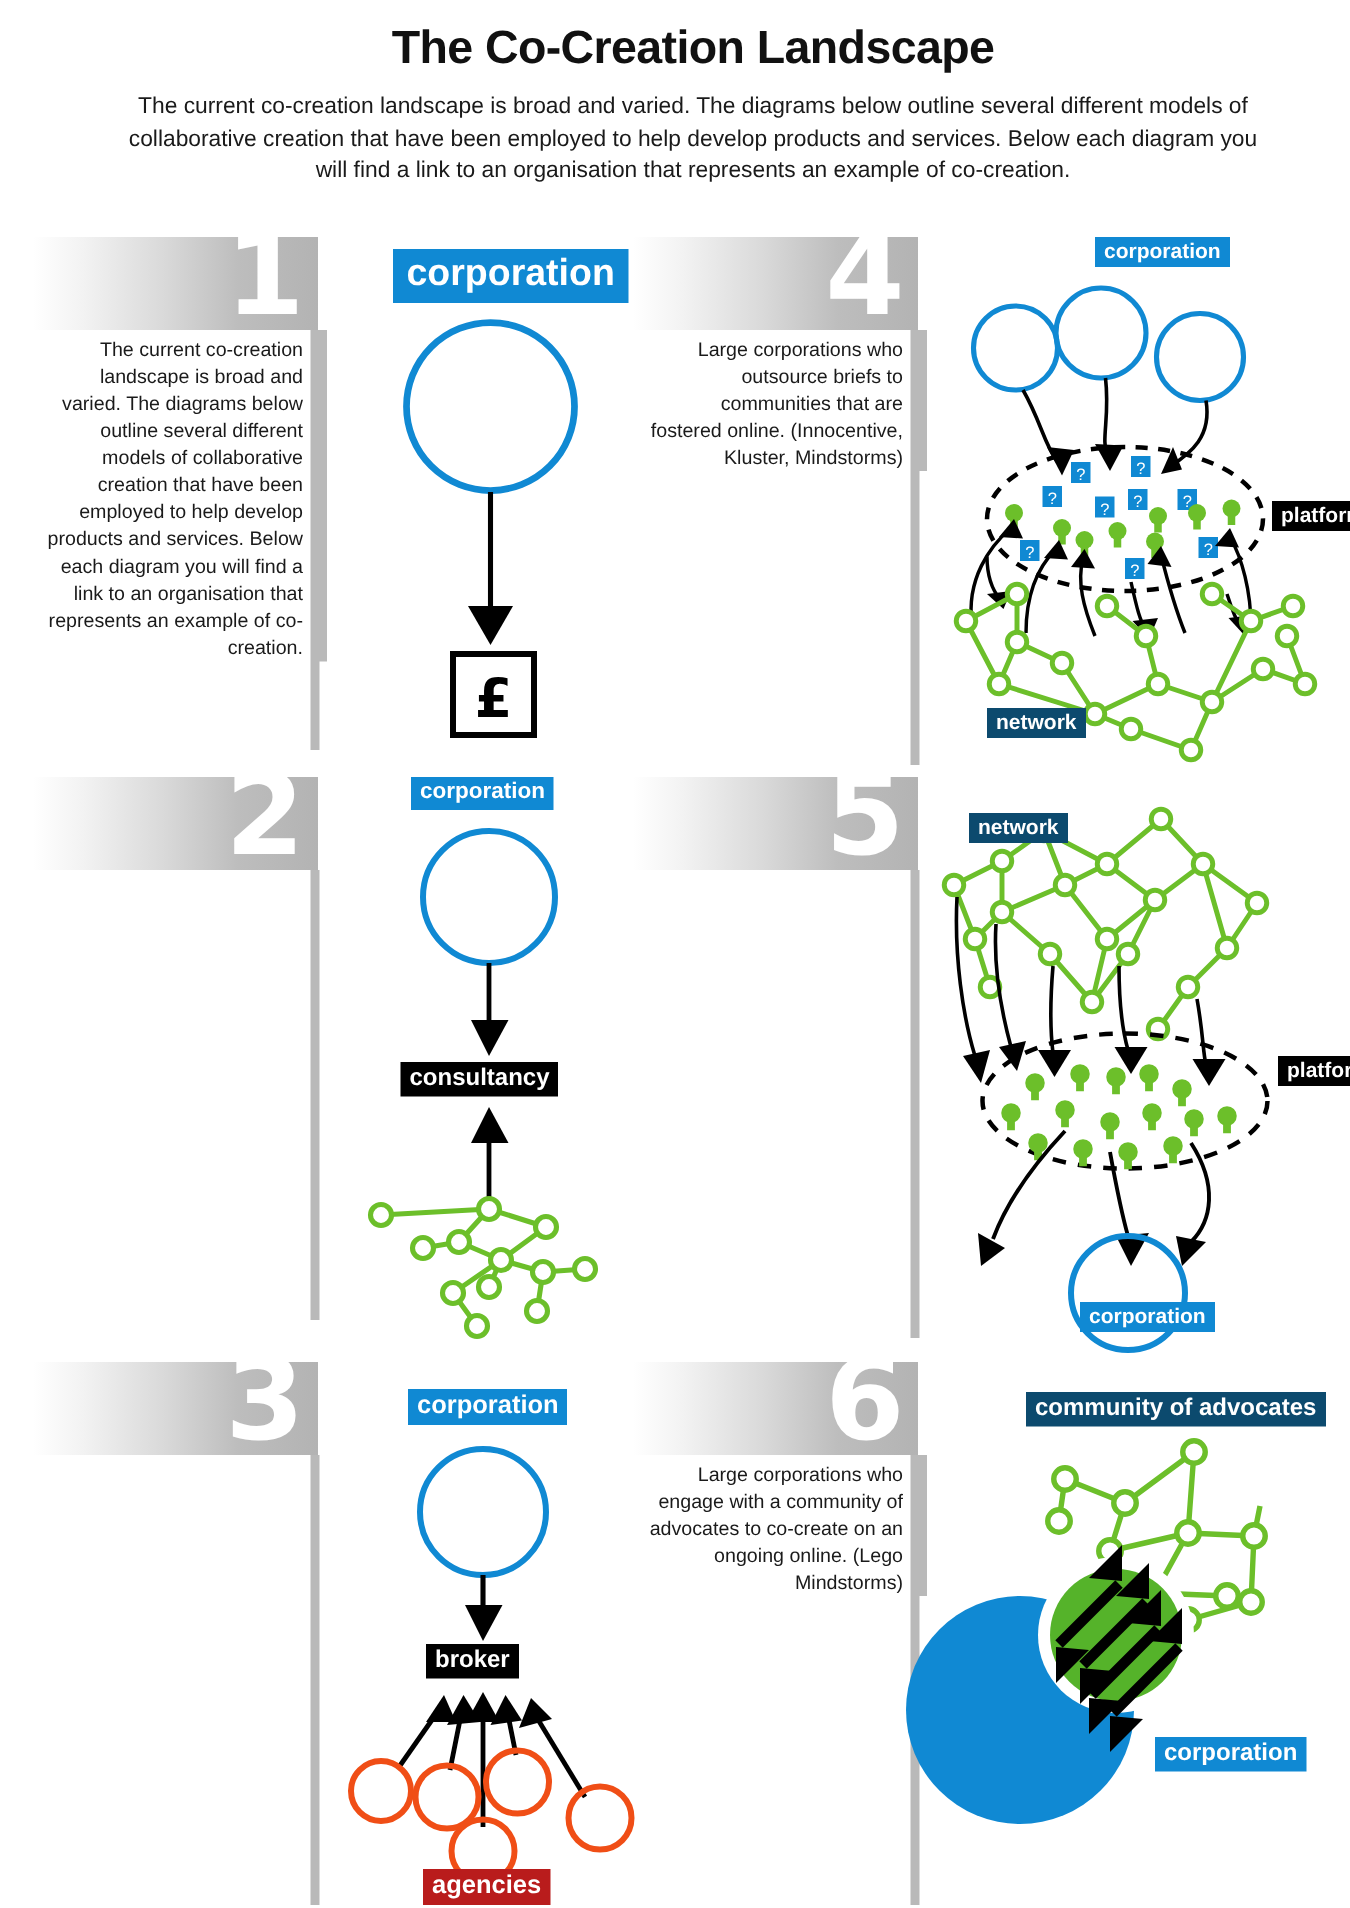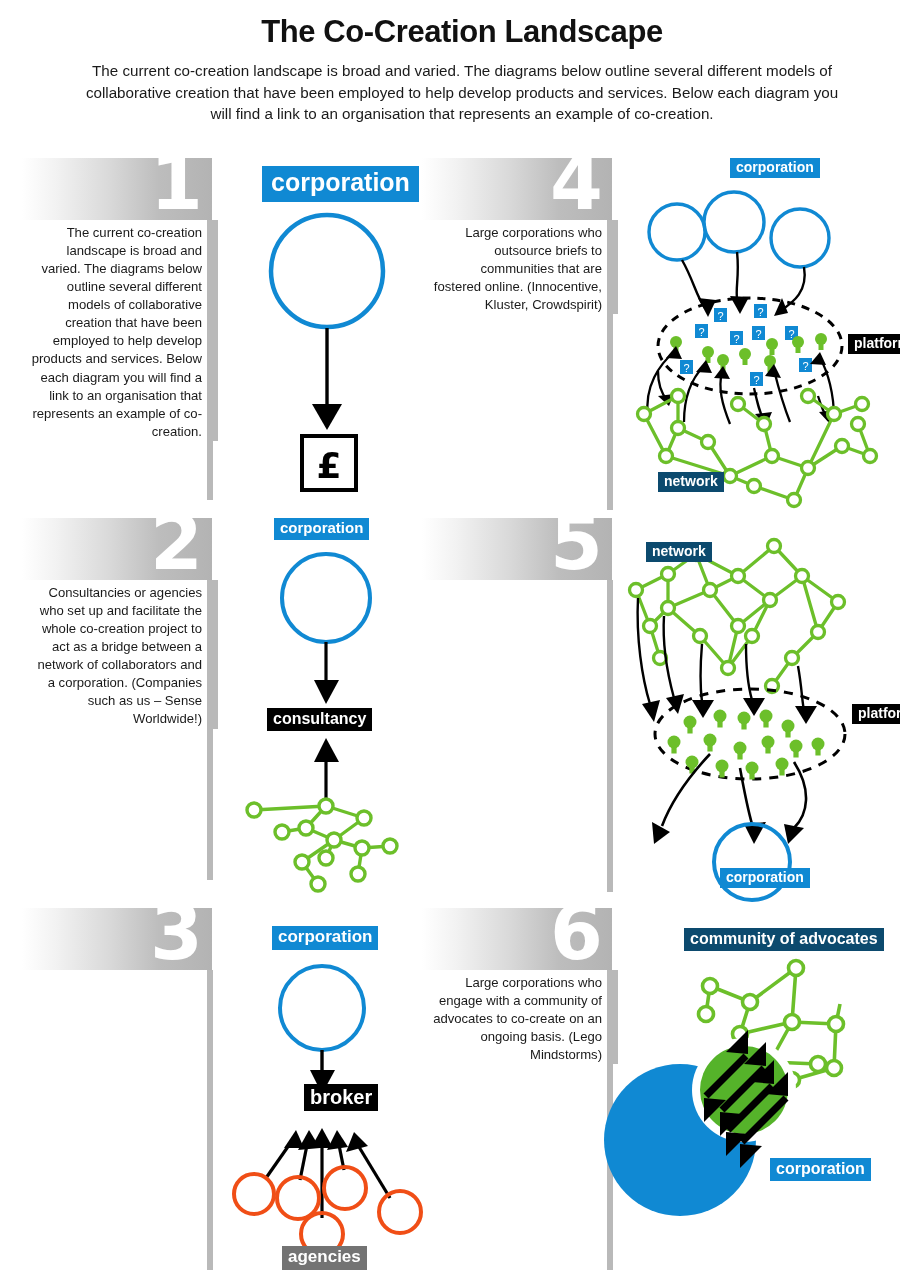--- a/index.html
+++ b/index.html
@@ -41,21 +41,21 @@
   }
   .rail{position:absolute;left:185px;width:6px;background:#b9b9b9;}
   .diagram{position:absolute;}
   .lbl{
     position:absolute;color:#ffffff;font-weight:bold;white-space:nowrap;
     padding:2px 6px 3px 6px;line-height:1.1;
   }
   .lbl-blue{background:#1089d3;}
   .lbl-green{background:#0c4a6e;}
   .lbl-black{background:#000000;}
-  .lbl-orange{background:#737373;}
+  .lbl-orange{background:#b91c1c;}
   svg{display:block;overflow:visible;}
 </style>
 </head>
 <body>
 
 <div id="header">
   <h1 id="main-title">The Co-Creation Landscape</h1>
   <p id="intro">The current co-creation landscape is broad and varied. The diagrams below outline several different models of collaborative creation that have been employed to help develop products and services. Below each diagram you will find a link to an organisation that represents an example of co-creation.</p>
 </div>
 
@@ -75,21 +75,21 @@
       <rect x="80" y="278" width="54" height="54" fill="#fff" stroke="#000" stroke-width="4"></rect>
       <text x="107" y="320" font-family="DejaVu Sans, Liberation Sans, sans-serif" font-size="36" font-weight="bold" text-anchor="middle" fill="#000">£</text>
     </svg>
   </div>
 </div>
 
 <div class="panel col-right" style="top:158px;">
   <div class="numbar">
     <span class="num">4</span>
   </div>
-  <div class="textcol">Large corporations who outsource briefs to communities that are fostered online. (Innocentive, Kluster, Crowdspirit)</div>
+  <div class="textcol">Large corporations who outsource briefs to communities that are fostered online. (Innocentive, Kluster, Mindstorms)</div>
   <div class="rail" style="top:62px;height:290px;"></div>
 
   <div class="diagram" style="left:200px;top:-2px;width:290px;height:360px;">
     <div class="lbl lbl-blue" style="left:108px;top:2px;font-size:14px;">corporation</div>
     <div class="lbl lbl-black" style="left:226px;top:178px;font-size:14px;">platform</div>
     <div class="lbl lbl-green" style="left:36px;top:316px;font-size:14px;">network</div>
 
     <svg width="290" height="360" viewBox="0 0 290 360">
       <g>
         <circle cx="55" cy="76" r="28" fill="none" stroke="#1089d3" stroke-width="3.4"></circle>
@@ -208,21 +208,20 @@
         </g>
       </g>
     </svg>
   </div>
 </div>
 
 <div class="panel col-left" style="top:518px;">
   <div class="numbar">
     <span class="num">2</span>
   </div>
-  <div class="textcol">Consultancies or agencies who set up and facilitate the whole co-creation project to act as a bridge between a network of collaborators and a corporation. (Companies such as us  – Sense Worldwide!)</div>
   <div class="rail" style="top:62px;height:300px;"></div>
 
   <div class="diagram" style="left:200px;top:-8px;width:260px;height:380px;">
     <div class="lbl lbl-blue" style="left:52px;top:8px;font-size:15px;">corporation</div>
     <div class="lbl lbl-black" style="left:45px;top:198px;font-size:16px;">consultancy</div>
 
     <svg width="260" height="380" viewBox="0 0 260 380">
       <circle cx="104" cy="88" r="44" fill="none" stroke="#1089d3" stroke-width="4"></circle>
       <line x1="104" y1="132" x2="104" y2="176" stroke="#000" stroke-width="3.2"></line>
       <polygon points="104,194 92,170 117,170" fill="#000"></polygon>
@@ -384,21 +383,21 @@
 </div>
 
 <div class="panel col-left" style="top:908px;">
   <div class="numbar">
     <span class="num">3</span>
   </div>
   <div class="rail" style="top:62px;height:300px;"></div>
 
   <div class="diagram" style="left:200px;top:8px;width:260px;height:360px;">
     <div class="lbl lbl-blue" style="left:50px;top:10px;font-size:17px;">corporation</div>
-    <div class="lbl lbl-black" style="left:62px;top:168px;font-size:20px;margin-left:20px;">broker</div>
+    <div class="lbl lbl-black" style="left:62px;top:180px;font-size:16px;">broker</div>
     <div class="lbl lbl-orange" style="left:60px;top:330px;font-size:17px;">agencies</div>
 
     <svg width="260" height="360" viewBox="0 0 260 360">
       <circle cx="100" cy="92" r="42" fill="none" stroke="#1089d3" stroke-width="4"></circle>
       <line x1="100" y1="134" x2="100" y2="158" stroke="#000" stroke-width="3.4"></line>
       <polygon points="100,178 88,154 113,154" fill="#000"></polygon>
 
       <g stroke="#000" stroke-width="3.2" fill="none">
         <line x1="44" y1="262" x2="72" y2="222"></line>
         <line x1="78" y1="264" x2="86" y2="224"></line>
@@ -422,21 +421,21 @@
         <circle cx="178" cy="296" r="21"></circle>
       </g>
     </svg>
   </div>
 </div>
 
 <div class="panel col-right" style="top:908px;">
   <div class="numbar">
     <span class="num">6</span>
   </div>
-  <div class="textcol">Large corporations who engage with a community of advocates to co-create on an ongoing basis. (Lego Mindstorms)</div>
+  <div class="textcol">Large corporations who engage with a community of advocates to co-create on an ongoing online. (Lego Mindstorms)</div>
   <div class="rail" style="top:62px;height:300px;"></div>
 
   <div class="diagram" style="left:200px;top:10px;width:290px;height:350px;">
     <div class="lbl lbl-green" style="left:62px;top:10px;font-size:16px;">community of advocates</div>
     <div class="lbl lbl-blue" style="left:148px;top:240px;font-size:16px;">corporation</div>
 
     <svg width="290" height="350" viewBox="0 0 290 350">
       <g stroke="#6cbf2a" stroke-width="3.6" fill="none">
         <path d="M128,84 L174,50 M128,84 L88,68 M88,68 L84,96 M128,84 L118,116 M118,116 L170,104 M170,104 L174,50 M170,104 L214,106 M170,104 L148,144 M148,144 L196,146 M214,106 L212,150 M212,150 L170,162 M214,106 L218,86"></path>
         <g fill="#ffffff">

